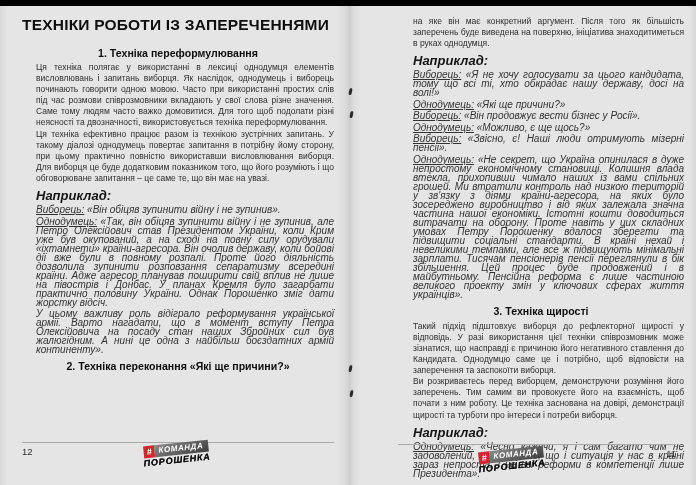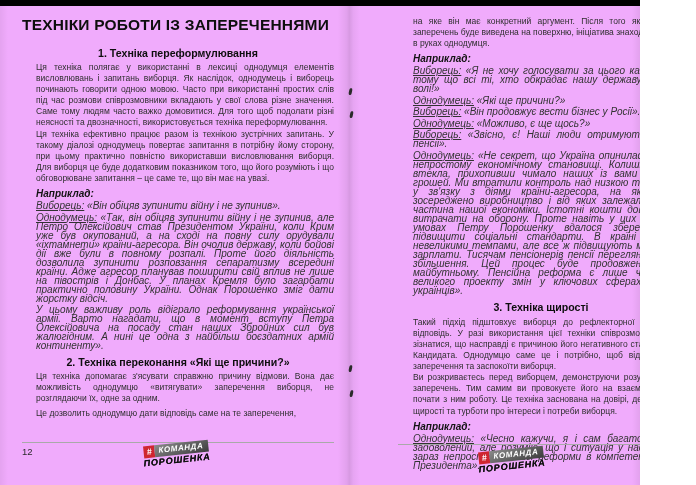--- a/index.html
+++ b/index.html
@@ -1,37 +1,37 @@
 <!DOCTYPE html>
 <html lang="uk"><head>
 <meta charset="utf-8">
 <title>Scanned book spread</title>
 <style>
   html,body{margin:0;padding:0;background:#ffffff;}
-  .spread{position:relative;width:640px;height:485px;background:#f0abfc;overflow:hidden;
+  .spread{position:relative;width:696px;height:485px;background:#e5e5e5;overflow:hidden;
           font-family:"Liberation Sans","DejaVu Sans",sans-serif;color:#2e2e2e;}
   .topbar{position:absolute;top:0;left:0;width:696px;height:6px;background:#000;}
   .gutter{position:absolute;top:6px;left:338px;width:22px;height:479px;
           background:linear-gradient(90deg,rgba(0,0,0,0) 0%,rgba(0,0,0,0.06) 40%,rgba(0,0,0,0.10) 52%,rgba(0,0,0,0.04) 70%,rgba(0,0,0,0) 100%);}
   .edge-left{position:absolute;top:6px;left:0;width:8px;height:479px;
           background:linear-gradient(90deg,rgba(0,0,0,0.05),rgba(0,0,0,0));}
   .edge-right{position:absolute;top:6px;right:0;width:8px;height:479px;
           background:linear-gradient(270deg,rgba(0,0,0,0.06),rgba(0,0,0,0));}
   .bind-mark{position:absolute;width:2.5px;height:7px;background:#2a2a2a;border-radius:2px 60% 2px 60%;transform:rotate(14deg);}
 
   .page{position:absolute;top:6px;height:479px;box-sizing:border-box;}
   .page-left{left:0;width:348px;padding:8px 14px 0 22px;}
   .page-right{left:348px;width:348px;padding:10px 12px 0 50px;}
 
   .book-title{font-size:15.5px;font-weight:bold;color:#0e0e0e;letter-spacing:0.2px;margin:2px 0 13px 0;}
   .sec-head{font-size:10.6px;font-weight:bold;color:#0e0e0e;margin:0 0 3px 0;text-align:center;}
   .sec-body{margin-left:14px;}
   p.b{font-size:8.5px;line-height:11.1px;text-align:justify;margin:0;}
   p.gap{margin-top:4px;}
-  .ex{font-size:10px;font-weight:bold;font-style:italic;color:#141414;margin:4px 0 2px 0;}
+  .ex{font-size:13px;font-weight:bold;font-style:italic;color:#141414;margin:4px 0 2px 0;}
   p.dlg{font-size:10px;line-height:9px;font-style:italic;text-align:justify;margin:0 0 2.5px 0;color:#333;}
   .spk{text-decoration:underline;}
   .sec2{margin-top:6px;}
 
   .footer{position:absolute;left:22px;right:14px;top:436px;}
   .page-right .footer{left:50px;right:20px;top:438px;}
   .foot-rule{border:0;border-top:1px solid #a9a9a9;margin:0 0 3px 0;}
   .pgnum{font-size:9.5px;color:#2a2a2a;}
   .pgnum-right{text-align:right;}
 
@@ -62,24 +62,20 @@
         <p class="b">Ця техніка ефективно працює разом із технікою зустрічних запитань. У такому діалозі однодумець повертає запитання в потрібну йому сторону, при цьому практично повністю використавши висловлювання виборця. Для виборця це буде додатковим показником того, що його розуміють і що обговорюване запитання – це саме те, що він має на увазі.</p>
         <div class="ex">Наприклад:</div>
         <p class="dlg"><span class="spk">Виборець:</span> <span>«Він обіцяв зупинити війну і не зупинив».</span></p>
         <p class="dlg"><span class="spk">Однодумець:</span> <span>«Так, він обіцяв зупинити війну і не зупинив, але Петро Олексійович став Президентом України, коли Крим уже був окупований, а на сході на повну силу орудували «іхтамнети» країни-агресора. Він очолив державу, коли бойові дії вже були в повному розпалі. Проте його діяльність дозволила зупинити розповзання сепаратизму всередині країни. Адже агресор планував поширити свій вплив не лише на півострів і Донбас. У планах Кремля було загарбати практично половину України. Однак Порошенко зміг дати жорстку відсіч.</span></p>
         <p class="dlg"><span>У цьому важливу роль відіграло реформування української армії. Варто нагадати, що в момент вступу Петра Олексійовича на посаду стан наших Збройних сил був жалюгідним. А нині це одна з найбільш боєздатних армій континенту».</span></p>
       </div>
     </div>
 
     <div class="section sec2">
       <div class="sec-head">2. Техніка переконання «Які ще причини?»</div>
-      <div class="sec-body">
-        <p class="b">Ця техніка допомагає з'ясувати справжню причину відмови. Вона дає можливість однодумцю «витягувати» заперечення виборця, не розглядаючи їх, одне за одним.</p>
-        <p class="b gap">Це дозволить однодумцю дати відповідь саме на те заперечення,</p>
-      </div>
     </div>
 
     <div class="footer">
       <hr class="foot-rule">
       <div class="pgnum">12</div>
     </div>
   </div>
 
   <div class="page page-right">
     <div class="sec-body" style="margin-left:15px;">

